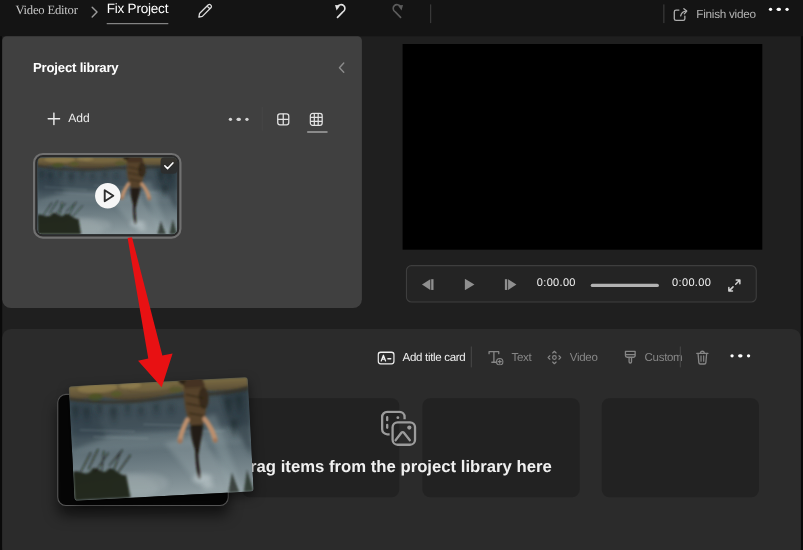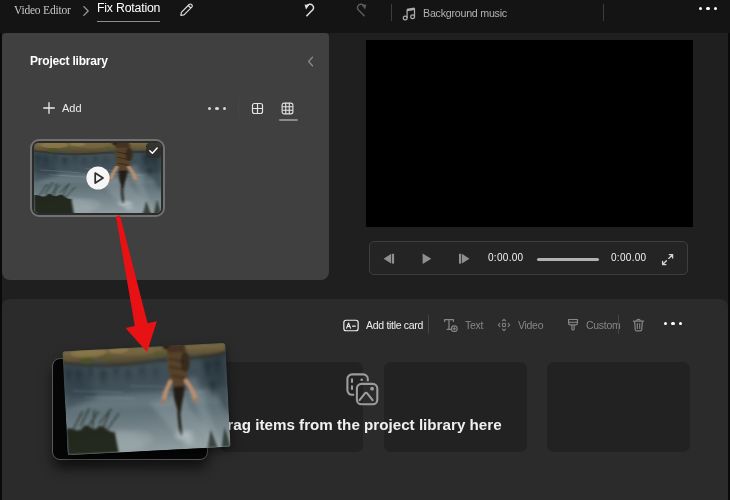--- a/index.html
+++ b/index.html
@@ -184,21 +184,21 @@
 
 <div class="app">
 
   <div class="topbar">
     <span class="breadcrumb-root">Video Editor</span>
     <span class="crumb-chevron">
       <svg width="8" height="12" viewBox="0 0 8 12">
           <path d="M1.8,1.6 L6.2,6 L1.8,10.4" fill="none" stroke="currentColor" stroke-width="1.3" stroke-linecap="round" stroke-linejoin="round"></path>
         </svg>
     </span>
-    <span class="project-title">Fix Rotation</span>
+    <span class="project-title">Fix Project</span>
     <span class="edit-icon">
       <svg width="15" height="15" viewBox="0 0 16 16">
           <path d="M3.6,12.6 L11.9,4.3 A1.95,1.95 0 0 1 14.65,7.05 L6.35,15.35 L3.0,16.0 L3.6,12.6 Z M10.9,5.3 L13.6,8.0" transform="translate(0,-1.6)" fill="none" stroke="currentColor" stroke-width="1.25" stroke-linejoin="round"></path>
         </svg>
     </span>
     <span class="undo-btn">
       <svg width="15" height="16" viewBox="0 0 15 16">
         <path d="M4.4,14.2 L9.7,8.8 A3.5,3.5 0 1 0 4.9,4.2" fill="none" stroke="currentColor" stroke-width="1.5" stroke-linejoin="round"></path>
         <polygon points="2.6,2.5 7.2,3.1 4.0,7.6" fill="currentColor"></polygon>
       </svg>
@@ -206,35 +206,34 @@
     <span class="redo-btn">
       <svg width="15" height="16" viewBox="0 0 15 16">
         <g transform="translate(15,0) scale(-1,1)">
           <path d="M4.4,14.2 L9.7,8.8 A3.5,3.5 0 1 0 4.9,4.2" fill="none" stroke="currentColor" stroke-width="1.5" stroke-linejoin="round"></path>
           <polygon points="2.6,2.5 7.2,3.1 4.0,7.6" fill="currentColor"></polygon>
         </g>
       </svg>
     </span>
     <span class="tb-divider" style="left:391px"></span>
 
-    <div class="tb-btn" style="left:402px">
+
+
+    <span class="tb-divider" style="left:603px"></span>
+
+    <div class="tb-btn" style="left:610px">
       <span class="ic">
-        <svg width="14" height="15" viewBox="0 0 14 15">
-          <circle cx="3.2" cy="12" r="1.9" fill="none" stroke="currentColor" stroke-width="1.2"></circle>
-          <circle cx="10.6" cy="10.8" r="1.9" fill="none" stroke="currentColor" stroke-width="1.2"></circle>
-          <path d="M5.1,12 V3.9 L12.5,2.6 V10.8" fill="none" stroke="currentColor" stroke-width="1.2" stroke-linejoin="round"></path>
-          <path d="M5.1,4 L12.5,2.7" stroke="currentColor" stroke-width="2.4"></path>
-        </svg>
-      </span>
-      <span>Background music</span>
-    </div>
-
-
-    <span class="tb-divider" style="left:603px"></span>
-
+        <svg width="16" height="16" viewBox="0 0 16 16">
+          <path d="M12.6,9.6 V12 A1.6,1.6 0 0 1 11,13.6 H4.6 A1.6,1.6 0 0 1 3,12 V5.8 A1.6,1.6 0 0 1 4.6,4.2 H7.2" fill="none" stroke="currentColor" stroke-width="1.2" stroke-linecap="round"></path>
+          <path d="M8.8,9.5 C9.3,6.9 10.9,5.3 13.9,5.1" fill="none" stroke="currentColor" stroke-width="1.2" stroke-linecap="round"></path>
+          <path d="M11.7,2.9 L14.3,5.1 L12.1,7.6" fill="none" stroke="currentColor" stroke-width="1.2" stroke-linecap="round" stroke-linejoin="round"></path>
+        </svg>
+      </span>
+      <span>Finish video</span>
+    </div>
 
     <span class="tb-more dots">
         <i></i>
         <i></i>
         <i></i>
       </span>
   </div>
 
   <div class="library">
     <div class="lib-title">Project library</div>

